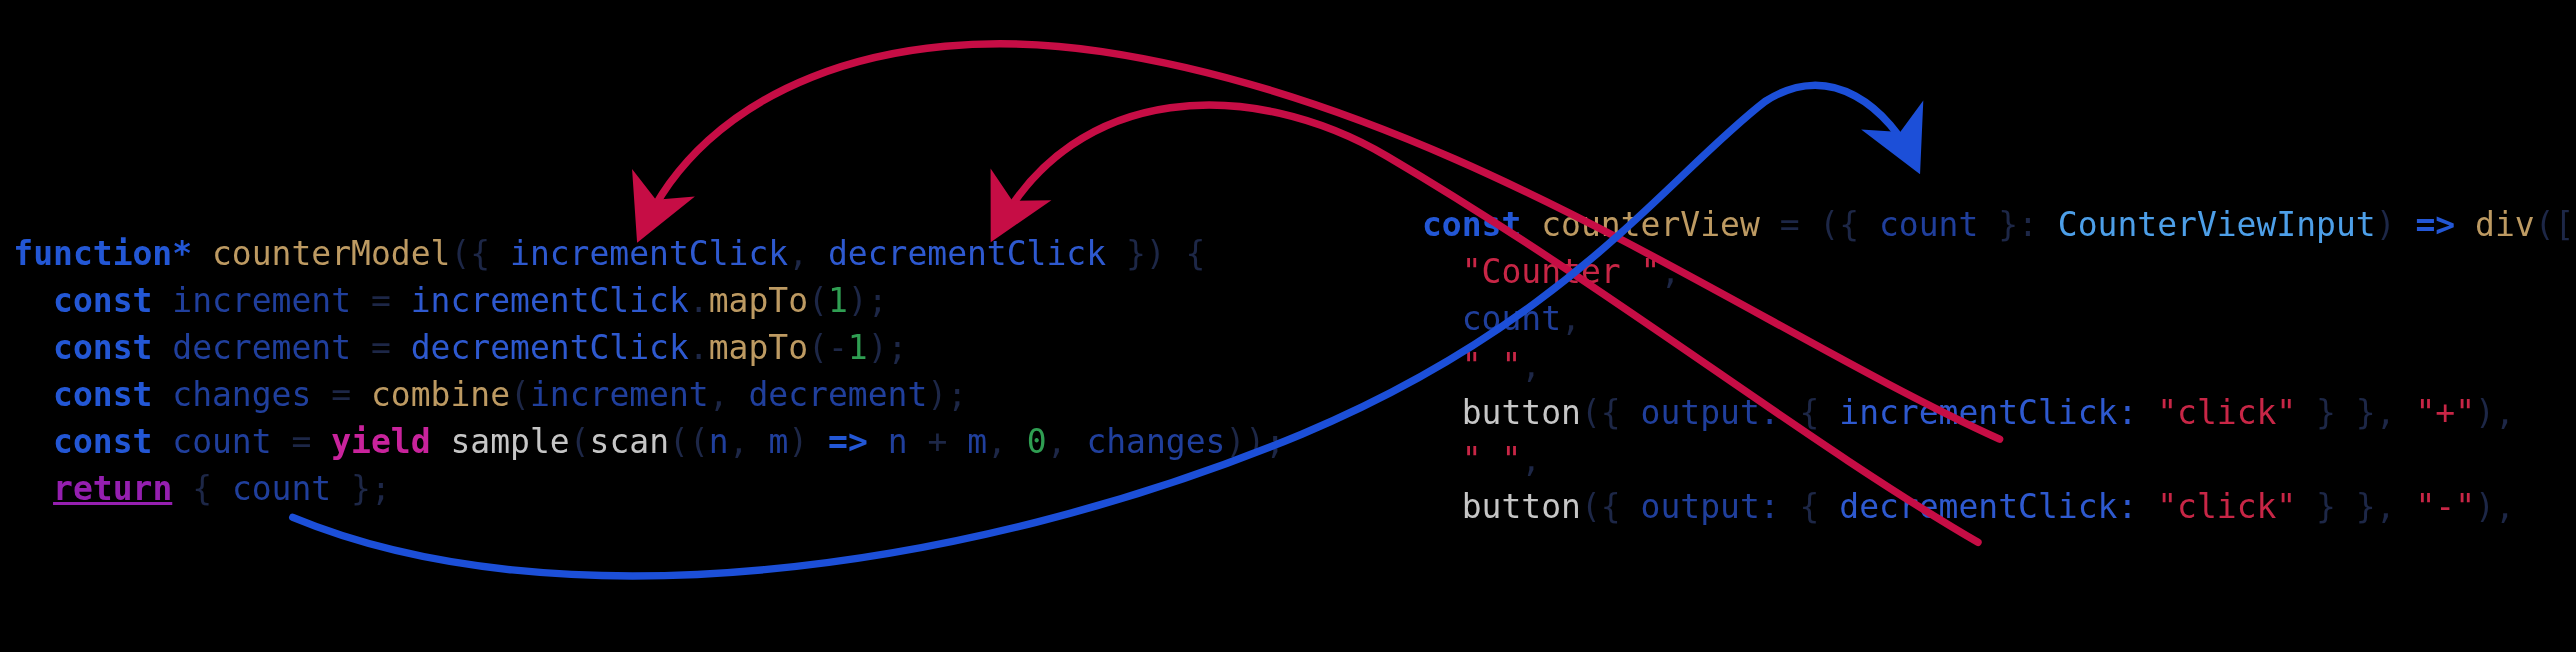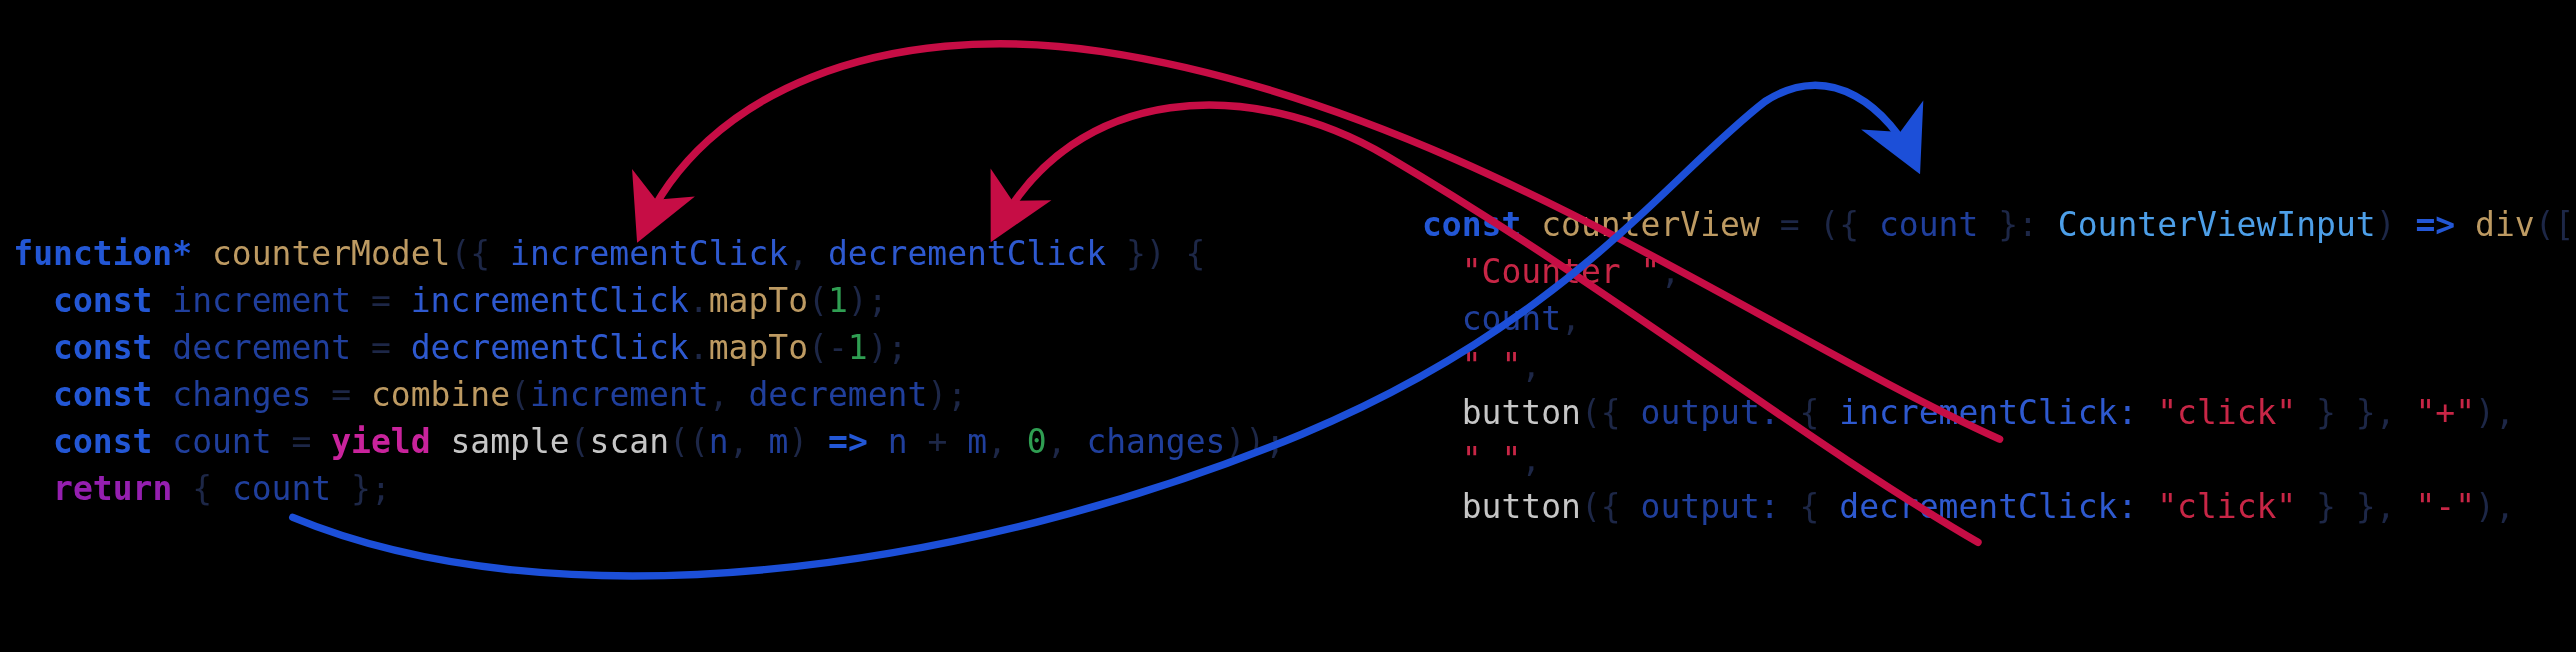--- a/index.html
+++ b/index.html
@@ -28,21 +28,21 @@
   pre.code-right { left: 1422px; top: 201px; }
 
   .tok-kw    { color: var(--tok-kw);    font-weight: bold; }
   .tok-fn    { color: var(--tok-fn); }
   .tok-var   { color: var(--tok-var); }
   .tok-stream{ color: var(--tok-stream); }
   .tok-type  { color: var(--tok-type); }
   .tok-num   { color: var(--tok-num); }
   .tok-str   { color: var(--tok-str); }
   .tok-yield { color: var(--tok-yield); font-weight: bold; text-align: center; }
-  .tok-ret   { color: var(--tok-ret);   font-weight: bold; }
+  .tok-ret   { color: var(--tok-ret);   font-weight: bold; text-decoration: underline; }
   .tok-pl    { color: var(--tok-pl); }
   .tok-pu    { color: var(--tok-pu); }
 
   svg.arrow-layer {
     position: absolute;
     left: 0; top: 0;
     width: 2576px;
     height: 653px;
     pointer-events: none;
   }

